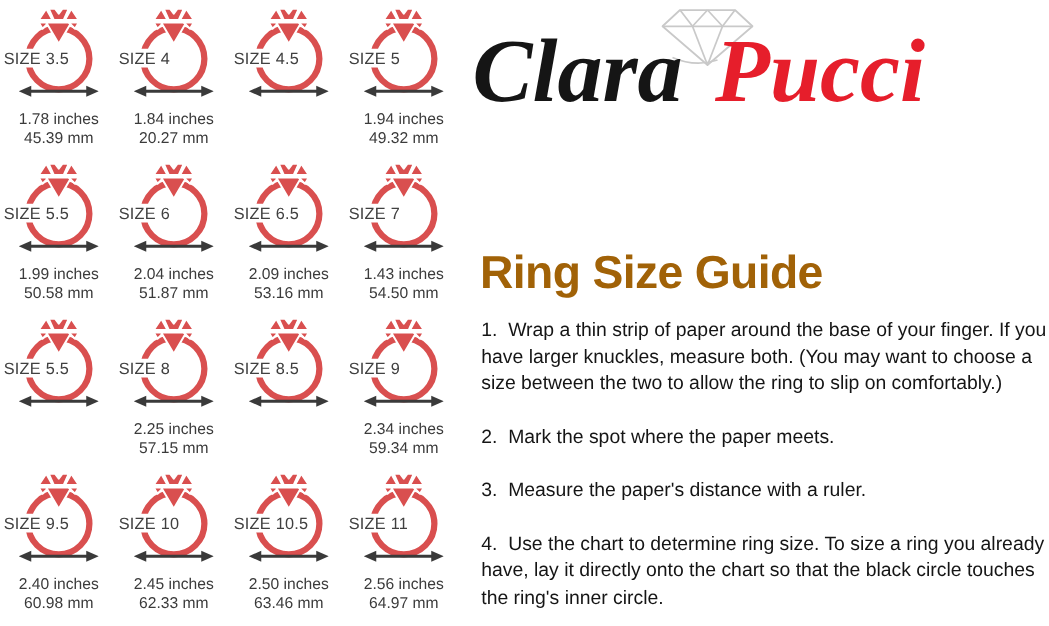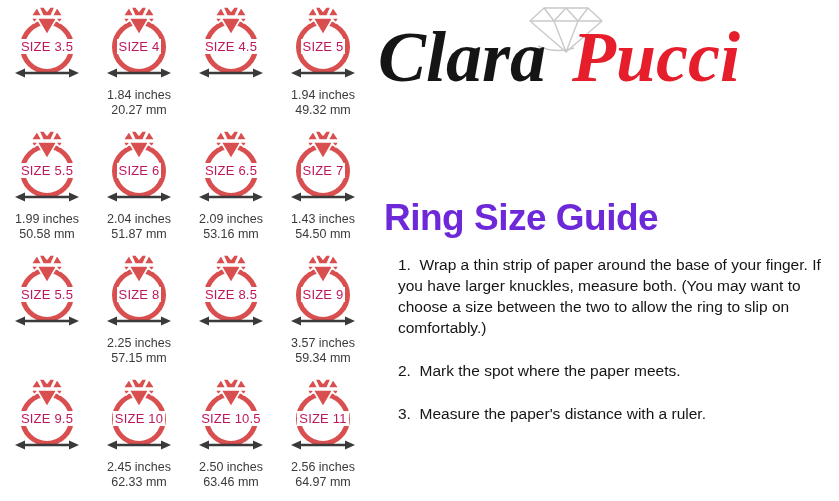--- a/index.html
+++ b/index.html
@@ -26,22 +26,22 @@
     position:absolute;top:4px;left:50%;transform:translateX(-50%);
     width:36px;height:30px;z-index:3;display:block;
   }
   .gem polygon{fill:var(--ring-red);stroke:#fff;stroke-width:1.6;stroke-linejoin:round;}
   .ring-circle{
     position:absolute;top:18px;left:50%;margin-left:-27px;
     width:44px;height:44px;border:5px solid var(--ring-red);border-radius:50%;
     z-index:1;
   }
   .size-label{
-    position:absolute;top:37px;left:0;width:100%;text-align:center;z-index:4;
-    font-size:13px;color:#be185d;letter-spacing:0.2px;
+    position:absolute;top:37px;left:0;width:100%;text-align:left;z-index:4;
+    font-size:13px;color:#404040;letter-spacing:0.2px;
   }
   .size-label span{background:#fff;padding:0 2px;}
   .arrow{
     position:absolute;top:65px;left:50%;transform:translateX(-50%);
     width:64px;height:12px;z-index:2;display:block;
   }
   .arrow line{stroke:var(--arrow-dark);stroke-width:2.4;}
   .arrow polygon{fill:var(--arrow-dark);}
   .meas{
     position:absolute;top:86px;left:0;width:100%;text-align:center;
@@ -58,25 +58,25 @@
   .logo-first{color:var(--text-dark);}
   .logo-second{color:var(--logo-red);margin-left:26px;}
   .logo-diamond{position:absolute;left:140px;top:0;width:100px;height:54px;z-index:1;}
   .logo-diamond path, .logo-diamond polygon, .logo-diamond line{
     fill:none;stroke:var(--diamond-gray);stroke-width:1.4;stroke-linejoin:round;
   }
 
   
   .guide-title{
     position:absolute;left:384px;top:197px;
-    font-size:37px;font-weight:700;letter-spacing:-0.5px;color:#6d28d9;
+    font-size:37px;font-weight:700;letter-spacing:-0.5px;color:#a16207;
   }
   .steps{position:absolute;left:384px;top:254px;width:456px;
     font-size:15.5px;line-height:1.36;color:var(--text-dark);}
-  .steps p{margin:0 0 22px 14px;}
+  .steps p{margin:0 0 22px 1px;}
 </style>
 </head>
 <body>
 
 <div class="chart">
   <div class="cell">
     <svg class="gem" viewBox="0 0 36 30" aria-hidden="true">
       <polygon points="2,10 8,1 13,10"></polygon>
       <polygon points="10,1 15,1 18,5 21,1 26,1 22,10 14,10"></polygon>
       <polygon points="28,1 34,10 23,10"></polygon>
@@ -86,20 +86,24 @@
     </svg>
     <div class="ring-circle"></div>
     <div class="size-label">
       <span>SIZE 3.5</span>
     </div>
     <svg class="arrow" viewBox="0 0 64 12" aria-hidden="true">
       <line x1="8" y1="6" x2="56" y2="6"></line>
       <polygon points="0,6 10,1.6 10,10.4"></polygon>
       <polygon points="64,6 54,1.6 54,10.4"></polygon>
     </svg>
+    <div class="meas">
+      <div>1.78 inches</div>
+      <div>45.39 mm</div>
+    </div>
   </div>
 
   <div class="cell">
     <svg class="gem" viewBox="0 0 36 30" aria-hidden="true">
       <polygon points="2,10 8,1 13,10"></polygon>
       <polygon points="10,1 15,1 18,5 21,1 26,1 22,10 14,10"></polygon>
       <polygon points="28,1 34,10 23,10"></polygon>
       <polygon points="2,12 10,12 5,17"></polygon>
       <polygon points="8,12 28,12 18,29"></polygon>
       <polygon points="26,12 34,12 31,17"></polygon>
@@ -335,21 +339,21 @@
     <div class="ring-circle"></div>
     <div class="size-label">
       <span>SIZE 9</span>
     </div>
     <svg class="arrow" viewBox="0 0 64 12" aria-hidden="true">
       <line x1="8" y1="6" x2="56" y2="6"></line>
       <polygon points="0,6 10,1.6 10,10.4"></polygon>
       <polygon points="64,6 54,1.6 54,10.4"></polygon>
     </svg>
     <div class="meas">
-      <div>3.57 inches</div>
+      <div>2.34 inches</div>
       <div>59.34 mm</div>
     </div>
   </div>
 
   <div class="cell">
     <svg class="gem" viewBox="0 0 36 30" aria-hidden="true">
       <polygon points="2,10 8,1 13,10"></polygon>
       <polygon points="10,1 15,1 18,5 21,1 26,1 22,10 14,10"></polygon>
       <polygon points="28,1 34,10 23,10"></polygon>
       <polygon points="2,12 10,12 5,17"></polygon>
@@ -358,20 +362,24 @@
     </svg>
     <div class="ring-circle"></div>
     <div class="size-label">
       <span>SIZE 9.5</span>
     </div>
     <svg class="arrow" viewBox="0 0 64 12" aria-hidden="true">
       <line x1="8" y1="6" x2="56" y2="6"></line>
       <polygon points="0,6 10,1.6 10,10.4"></polygon>
       <polygon points="64,6 54,1.6 54,10.4"></polygon>
     </svg>
+    <div class="meas">
+      <div>2.40 inches</div>
+      <div>60.98 mm</div>
+    </div>
   </div>
 
   <div class="cell">
     <svg class="gem" viewBox="0 0 36 30" aria-hidden="true">
       <polygon points="2,10 8,1 13,10"></polygon>
       <polygon points="10,1 15,1 18,5 21,1 26,1 22,10 14,10"></polygon>
       <polygon points="28,1 34,10 23,10"></polygon>
       <polygon points="2,12 10,12 5,17"></polygon>
       <polygon points="8,12 28,12 18,29"></polygon>
       <polygon points="26,12 34,12 31,17"></polygon>
@@ -456,13 +464,14 @@
     <span class="logo-first">Clara</span><span class="logo-second">Pucci</span>
   </div>
 </div>
 
 <h1 class="guide-title">Ring Size Guide</h1>
 
 <div class="steps">
   <p>1.&nbsp; Wrap a thin strip of paper around the base of your finger. If you have larger knuckles, measure both. (You may want to choose a size between the two to allow the ring to slip on comfortably.)</p>
   <p>2.&nbsp; Mark the spot where the paper meets.</p>
   <p>3.&nbsp; Measure the paper's distance with a ruler.</p>
+  <p>4.&nbsp; Use the chart to determine ring size. To size a ring you already have, lay it directly onto the chart so that the black circle touches the ring's inner circle.</p>
 </div>
 
 </body></html>

